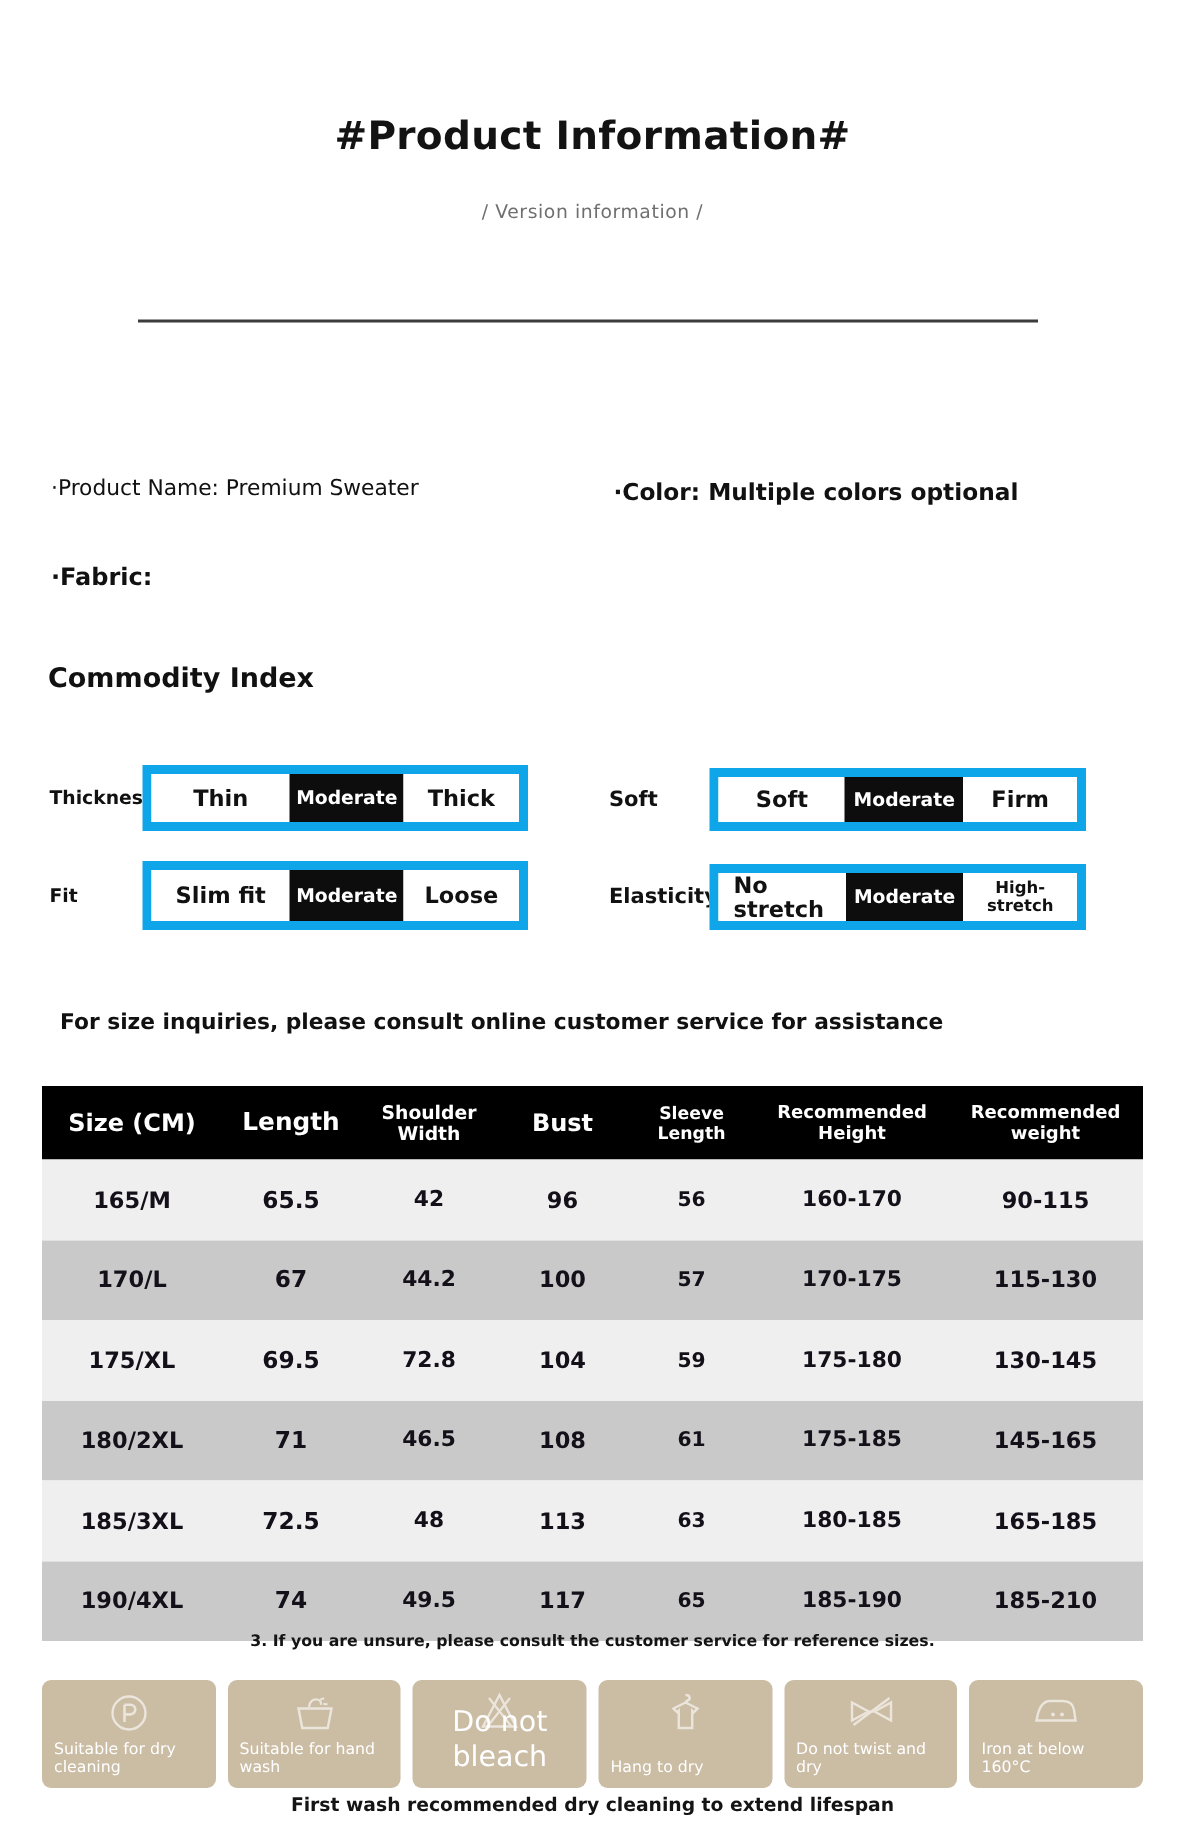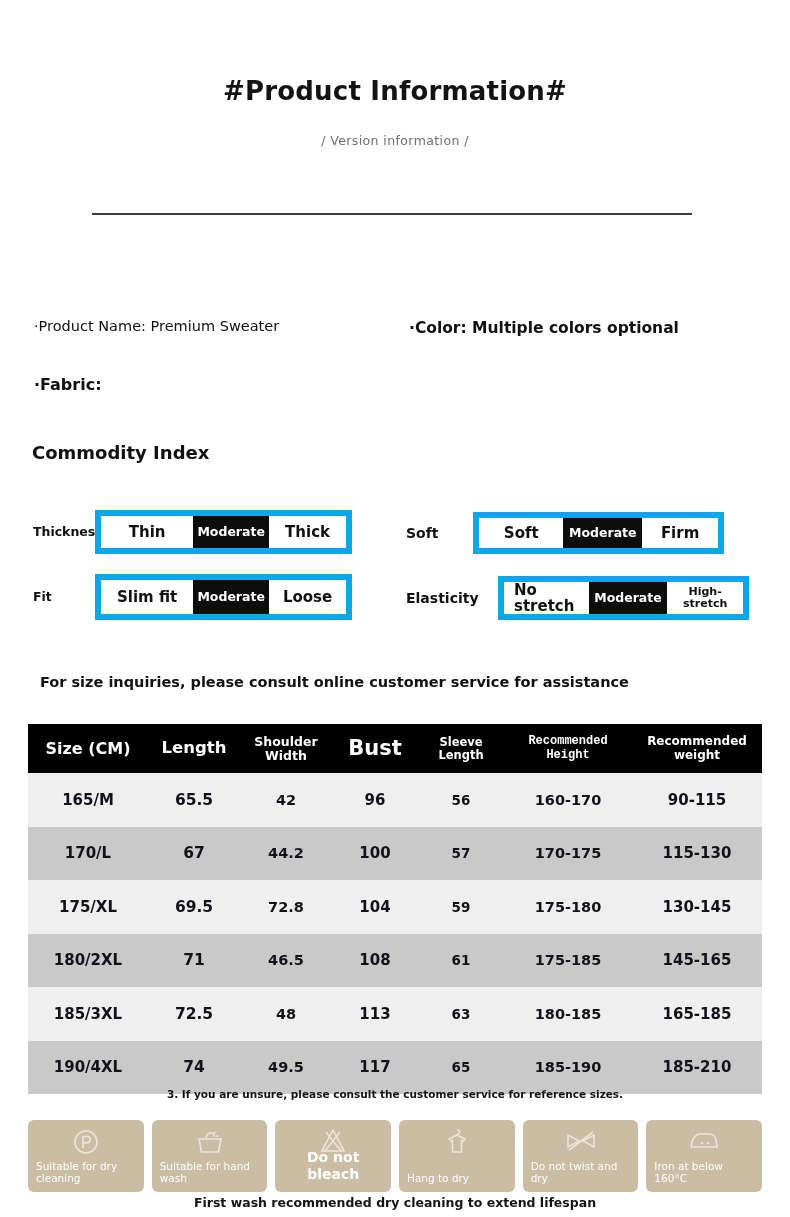--- a/index.html
+++ b/index.html
@@ -133,21 +133,21 @@
 
   #row-soft { top: 512px; left: 406px; }
   #row-soft .idx-label { width: 67px; font-size: 14px; }
   #row-soft .idx-bar { width: 251px; height: 42px; }
   #row-soft .seg1 { width: 88px; }
   #row-soft .seg2 { width: 82px; }
   #row-soft .seg3 { width: 79px; }
 
   #row-elastic { top: 576px; left: 406px; }
   #row-elastic .idx-label { width: 67px; font-size: 14px; }
-  #row-elastic .idx-bar { width: 251px; height: 44px; margin-left: 25px; }
+  #row-elastic .idx-bar { width: 251px; height: 44px; }
   #row-elastic .seg1 { width: 88px; }
   #row-elastic .seg2 { width: 82px; }
   #row-elastic .seg3 { width: 79px; }
 
   
   .size-notice {
     position: absolute;
     top: 674px;
     left: 40px;
     font-size: 14.5px;
@@ -171,23 +171,23 @@
   }
   .size-table thead tr { background: #000000; height: 49px; }
   .size-table th {
     color: #ffffff;
     font-weight: bold;
     line-height: 1.12;
   }
   .th-size   { font-size: 16px; width: 120px; }
   .th-length { font-size: 16.5px; width: 92px; }
   .th-shoulder { font-size: 12.5px; width: 92px; }
-  .th-bust   { font-size: 21px; width: 86px; }
+  .th-bust   { font-size: 16px; width: 86px; }
   .th-sleeve { font-size: 11.5px; width: 86px; color: #cfcfcf; }
-  .th-height { font-size: 12px; width: 128px; text-align: left; padding-left: 12px; font-family: Liberation Mono, monospace; }
+  .th-height { font-size: 12px; width: 128px; text-align: left; padding-left: 12px; }
   .th-weight { font-size: 12px; width: 130px; text-align: left; padding-left: 12px; }
 
   .size-table tbody tr { height: 53.5px; }
   .size-table tbody tr.light { background: #efefef; }
   .size-table tbody tr.dark  { background: #c9c9c9; }
   .size-table tbody td { font-weight: bold; color: #141019; }
   .td-size   { font-size: 15px; margin-left: 27px; }
   .td-length { font-size: 15.5px; }
   .td-shoulder { font-size: 14.5px; }
   .td-bust   { font-size: 15px; }
@@ -237,22 +237,22 @@
   .care-label {
     position: absolute;
     left: 8px;
     right: 6px;
     bottom: 7px;
     font-size: 10.5px;
     color: #ffffff;
     line-height: 1.2;
   }
   .care-label.big {
-    font-size: 14px;
-    font-weight: bold;
+    font-size: 19px;
+    font-weight: normal;
     text-align: center;
     left: 4px;
     right: 4px;
     bottom: 9px;
   }
 
   .care-caption {
     position: absolute;
     top: 1195px;
     left: 0;

